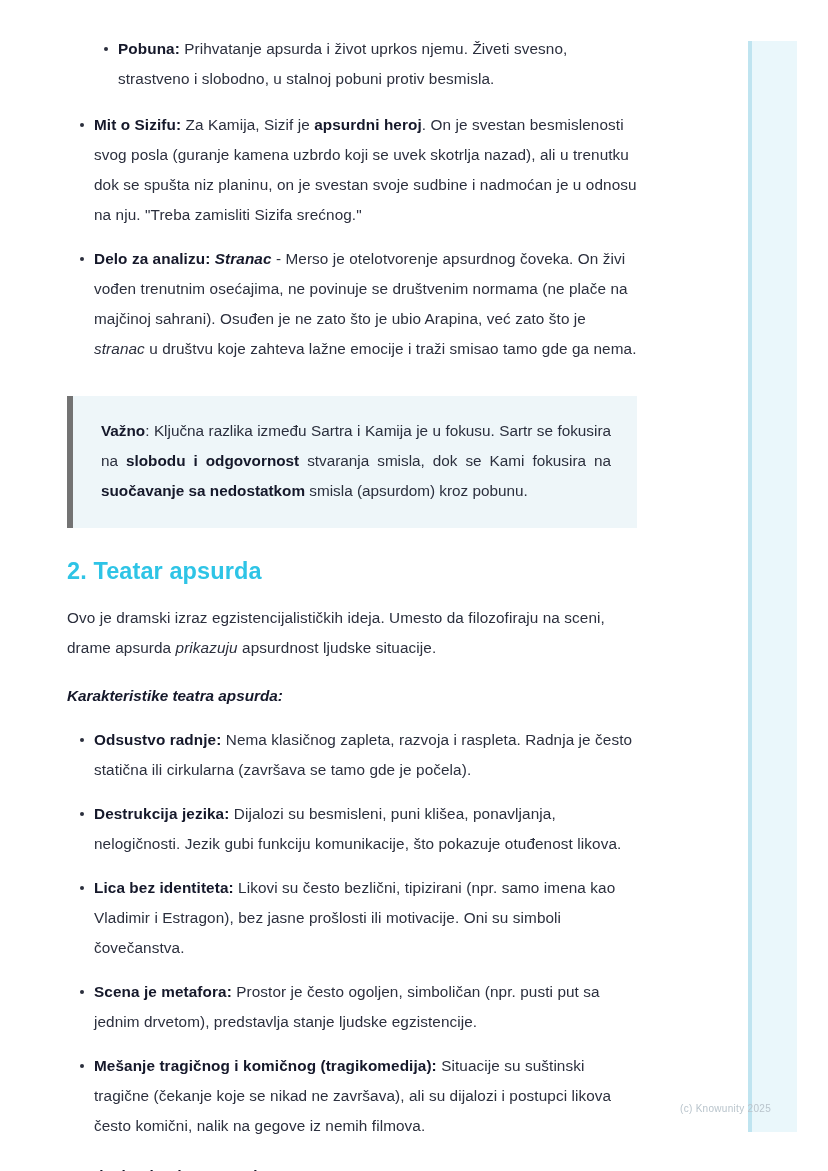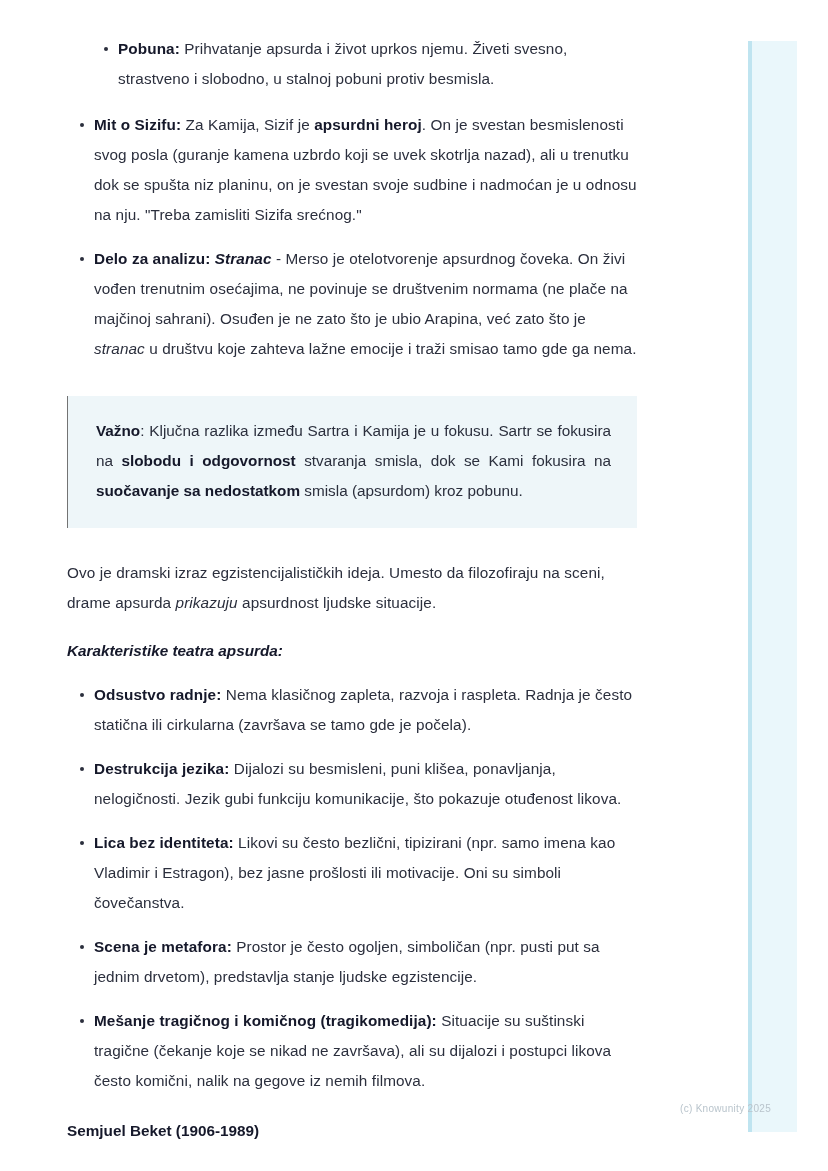--- a/index.html
+++ b/index.html
@@ -96,21 +96,21 @@
     padding-left: 24px;
   }
 
   .list-top { margin-bottom: 16px; }
 
   
   .callout {
     margin-top: 32px;
     margin-bottom: 30px;
     background: #eef6f9;
-    border-left: 1px solid #737373;
+    border-left: 6px solid #737373;
     padding: 20px 26px 22px 28px;
     box-sizing: border-box;
     width: 570px;
   }
   .callout .callout-text {
     font-size: 15.3px;
     line-height: 30px;
     color: #2b2f3d;
     text-align: justify;
   }
@@ -178,20 +178,21 @@
         <strong>Delo za analizu:</strong> <strong><em>Stranac</em></strong><span> - Merso je otelotvorenje apsurdnog čoveka. On živi vođen trenutnim osećajima, ne povinuje se društvenim normama (ne plače na majčinoj sahrani). Osuđen je ne zato što je ubio Arapina, već zato što je </span><em>stranac</em><span> u društvu koje zahteva lažne emocije i traži smisao tamo gde ga nema.</span>
       </li>
     </ul>
 
     <div class="callout">
       <div class="callout-text">
         <strong>Važno</strong><span>: Ključna razlika između Sartra i Kamija je u fokusu. Sartr se fokusira na </span><strong>slobodu i odgovornost</strong><span> stvaranja smisla, dok se Kami fokusira na </span><strong>suočavanje sa nedostatkom</strong><span> smisla (apsurdom) kroz pobunu.</span>
       </div>
     </div>
 
+    <h2 class="section-title">2. Teatar apsurda</h2>
 
     <p class="body-text lead">
       <span>Ovo je dramski izraz egzistencijalističkih ideja. Umesto da filozofiraju na sceni, drame apsurda </span><em>prikazuju</em><span> apsurdnost ljudske situacije.</span>
     </p>
 
     <p class="subhead">Karakteristike teatra apsurda:</p>
 
     <ul class="bullets">
       <li class="body-text">
         <strong>Odsustvo radnje:</strong><span> Nema klasičnog zapleta, razvoja i raspleta. Radnja je često statična ili cirkularna (završava se tamo gde je počela).</span>

